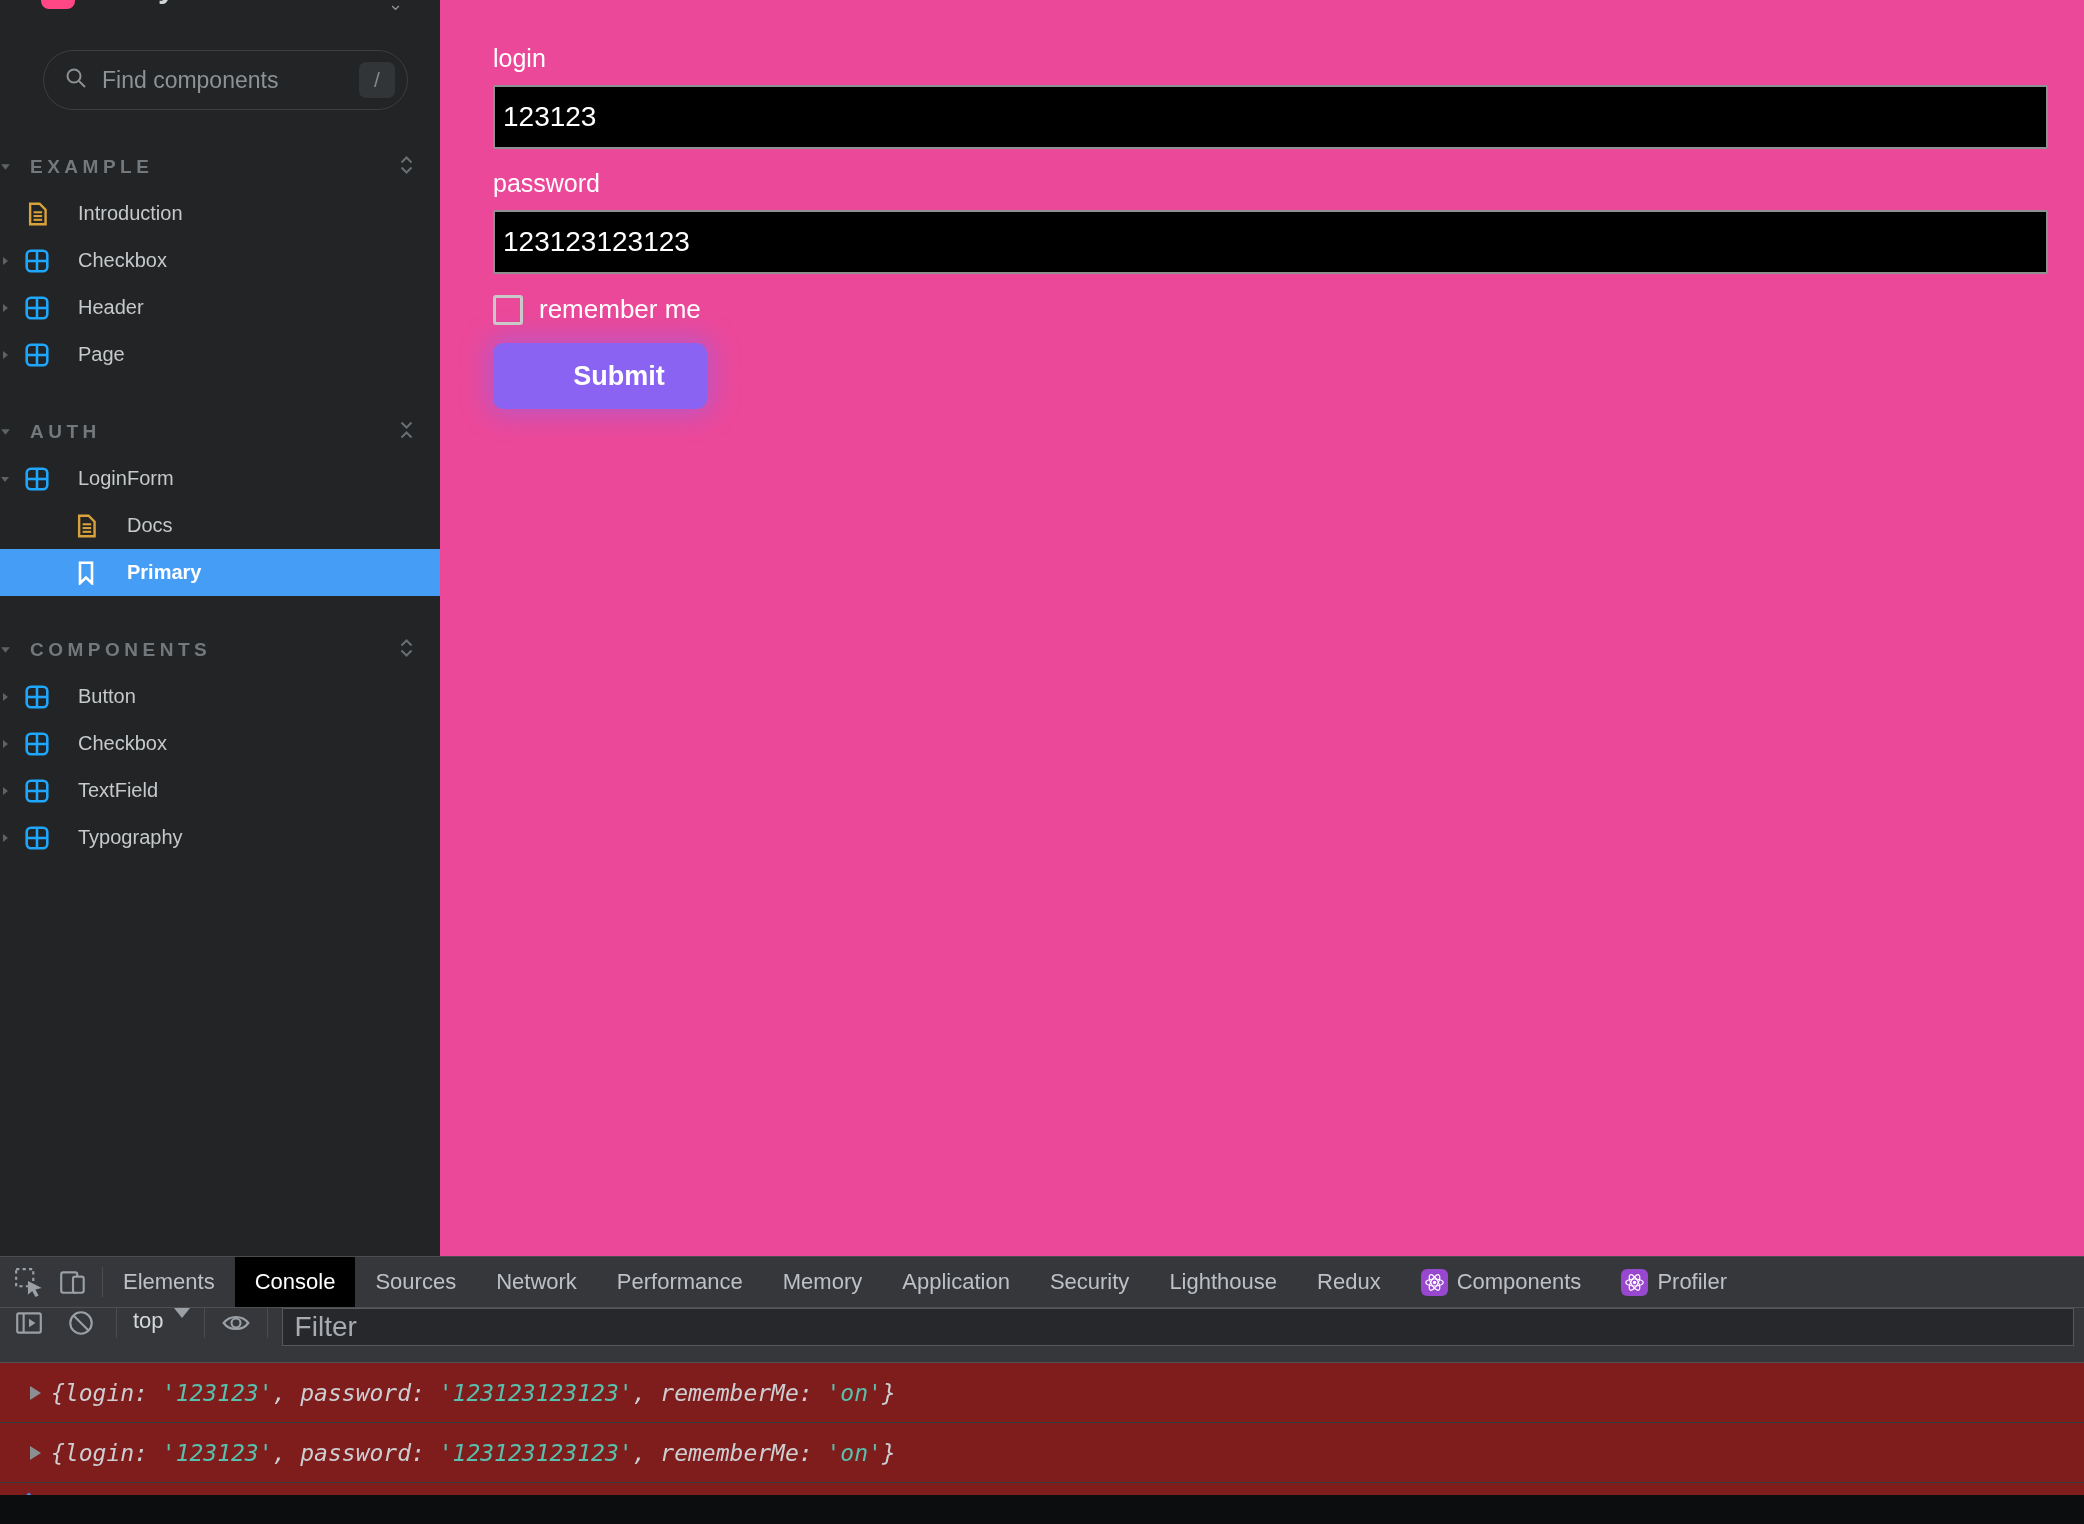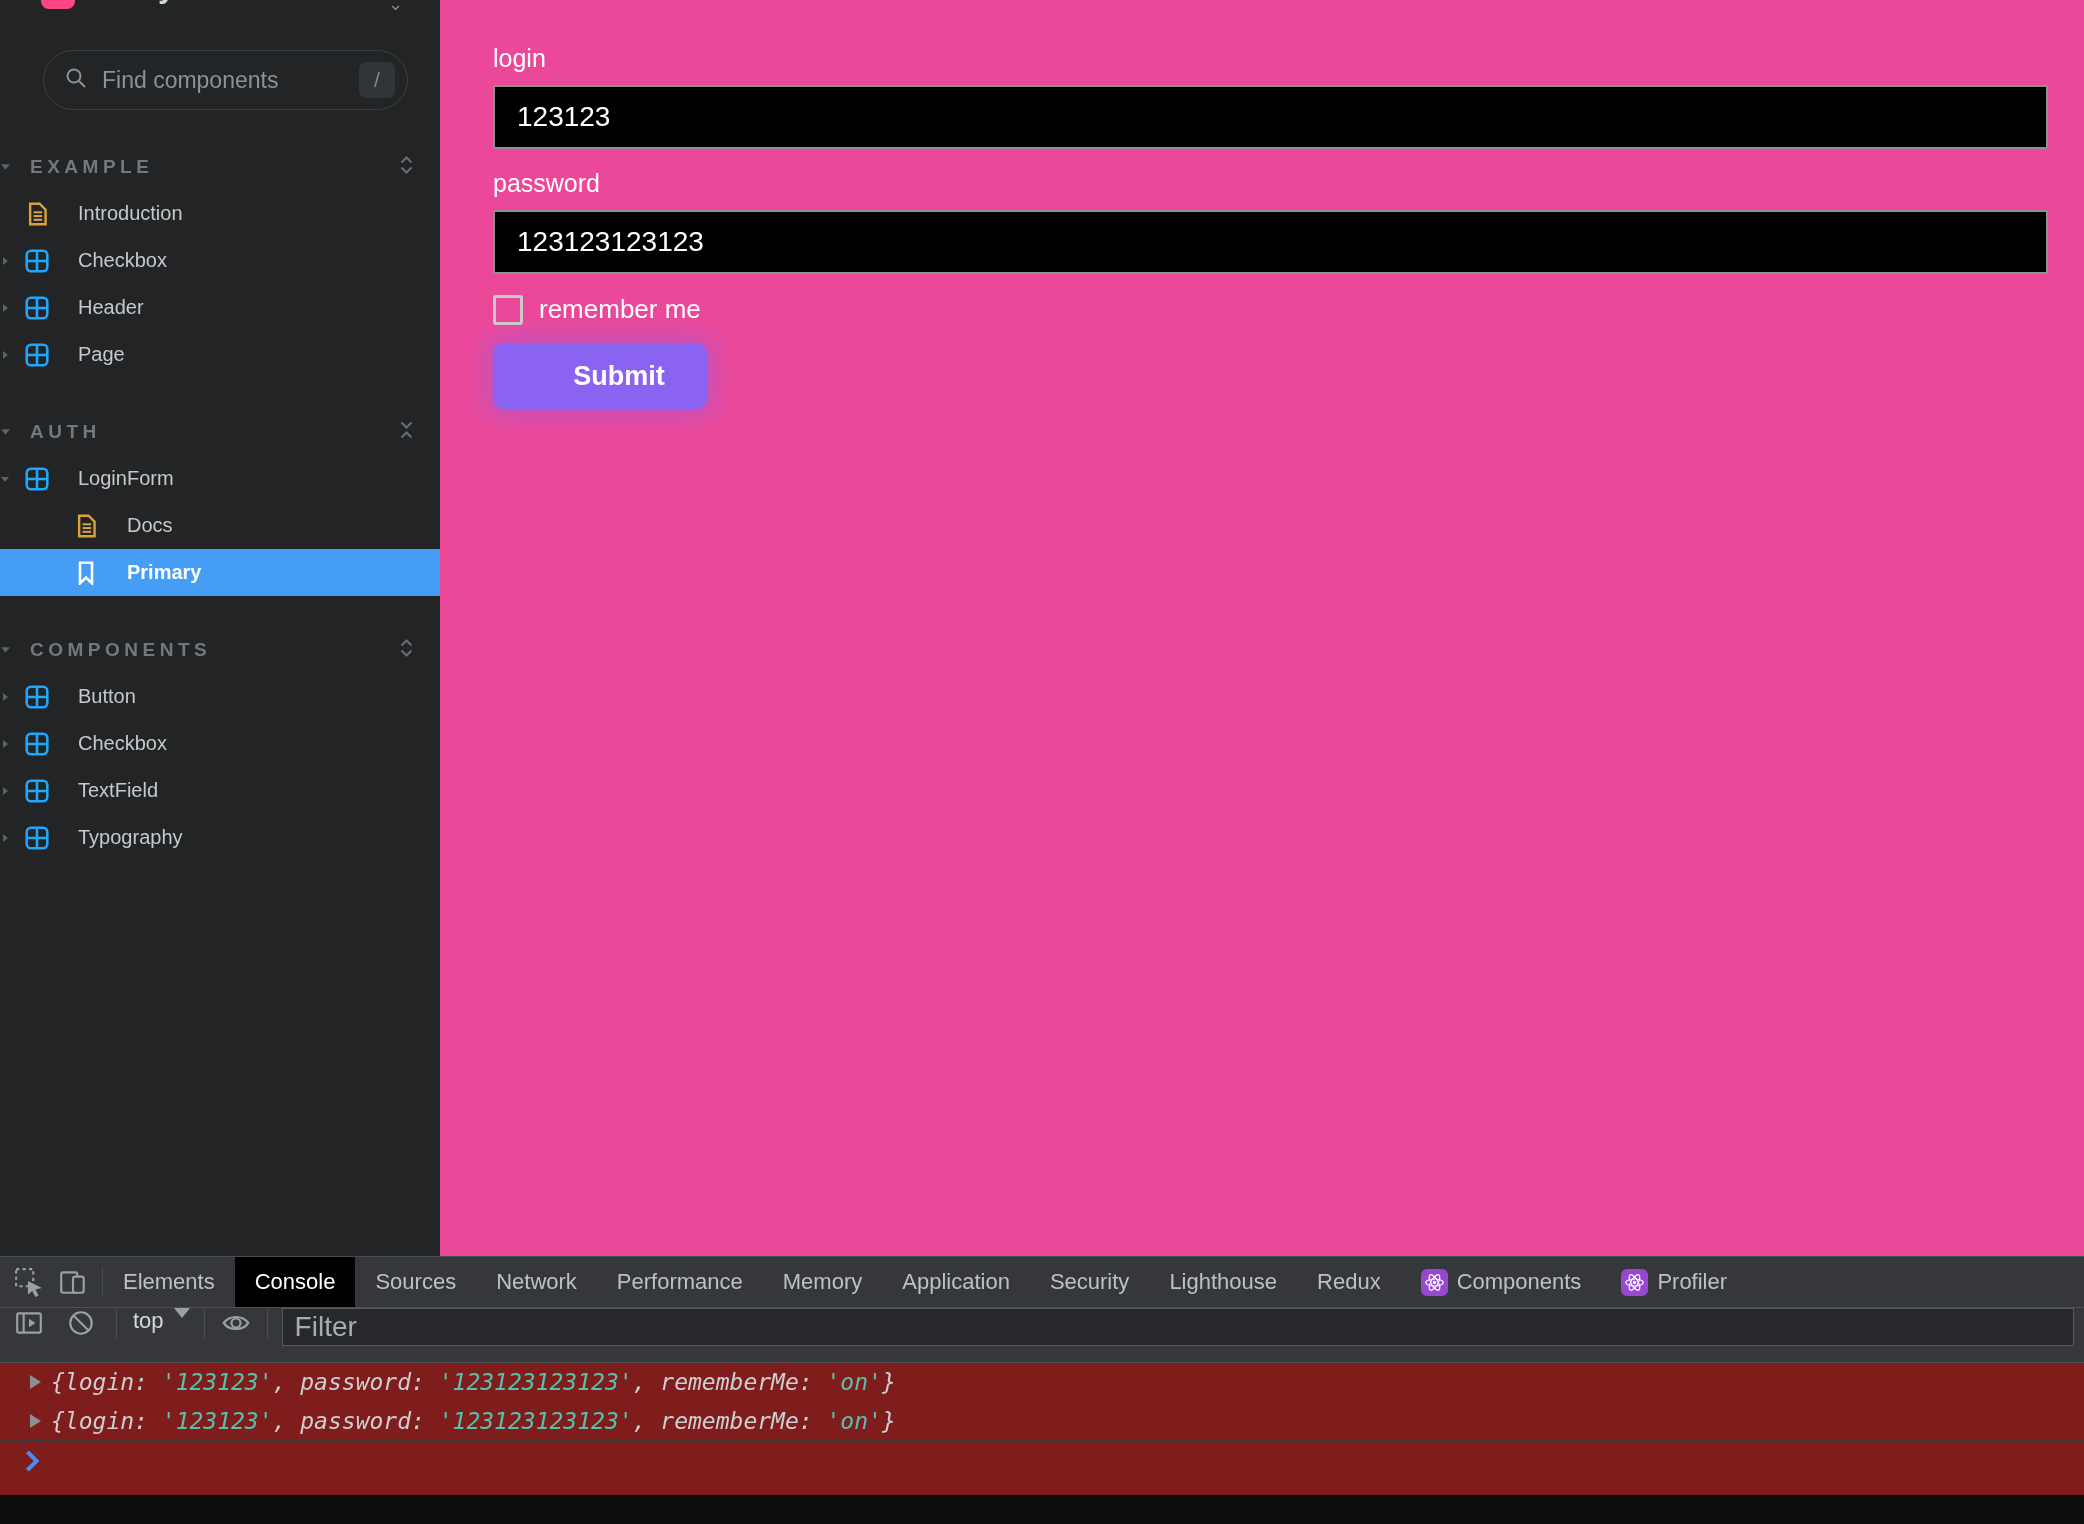--- a/index.html
+++ b/index.html
@@ -36,21 +36,21 @@
   .srow.selected .label { color:#ffffff; font-weight:700; }
   .section-label { font-size:19px; font-weight:700; letter-spacing:4.5px; color:#73787c; margin-left:6px; }
   .section-control { position:absolute; right:26px; top:12px; display:flex; }
 
   
   .canvas { position:absolute; left:440px; top:0; width:1644px; height:1492px; background:#ec4899; }
   .form { padding:44px 0 0 53px; }
   .field-label { display:block; font-size:25px; color:#ffffff; }
   .text-input { display:block; margin-top:12px; margin-bottom:20px; width:1555px; height:64px;
     background:#000; border:2px solid #8e9092; border-radius:2px; color:#fff; font-size:28px;
-    padding-left:22px; font-family:"Liberation Sans", sans-serif; outline:none; }
+    padding-left:8px; font-family:"Liberation Sans", sans-serif; outline:none; }
   .check-row { display:flex; align-items:center; margin-top:8px; }
   .checkbox { width:30px; height:30px; border:3px solid #c9c9c9; border-radius:3px; background:transparent; }
   .check-label { margin-left:16px; font-size:26px; color:#ffffff; }
   .submit-btn { display:block; margin-top:18px; width:214px; height:66px; background:#8a63f2;
     border:none; border-radius:10px; color:#fff; font-weight:700; font-size:27px;
     font-family:"Liberation Sans", sans-serif; box-shadow:0 0 26px 7px rgba(138,99,242,0.45); cursor:pointer;padding-left:38px; }
 
   
   .devtools { position:absolute; left:0; top:1256px; width:2084px; height:268px; background:#7f1d1d; }
   .tabbar { height:52px; background:#35373a; border-top:1px solid #4a4d4f; border-bottom:1px solid #4e5052;
@@ -65,21 +65,21 @@
   .con-toolbar { height:55px; background:#35373a; border-bottom:1px solid #4e5052;
     display:flex; align-items:flex-start; }
   .top-label { font-size:22px; color:#d5d8da; margin:0 10px 0 16px; }
   .tri-down { width:0; height:0; border-left:8px solid transparent; border-right:8px solid transparent;
     border-top:10px solid #9aa0a6; margin-right:14px; }
   .filter-input { flex:1; height:38px; margin:0 10px 0 14px; background:#26282b;
     border:1px solid #55585c; color:#cfd2d5; font-size:28px; padding:18px 12px;
     font-family:"Liberation Sans", sans-serif; outline:none; }
   .filter-input::placeholder { color:#a8acb0; }
 
-  .log-row { height:39px; display:flex; align-items:center; border-bottom:1px solid #3a3d40;
+  .log-row { height:60px; display:flex; align-items:center; border-bottom:1px solid #3a3d40;
     padding-left:30px; font-family:"DejaVu Sans Mono", monospace; font-style:italic;
     font-size:23px; color:#ccced1; white-space:pre; }
   .log-tri { width:0; height:0; border-left:11px solid #8b8f93; border-top:7px solid transparent;
     border-bottom:7px solid transparent; margin-right:10px; }
   .str { color:#58c0ad; }
   .prompt-row { height:44px; display:flex; align-items:center; padding-left:24px; }
   .bottom-strip { position:absolute; bottom:0; left:0; width:100%; height:29px; background:#0c0d0e; }
 
   .mz { margin-left:14px; }
 </style>

